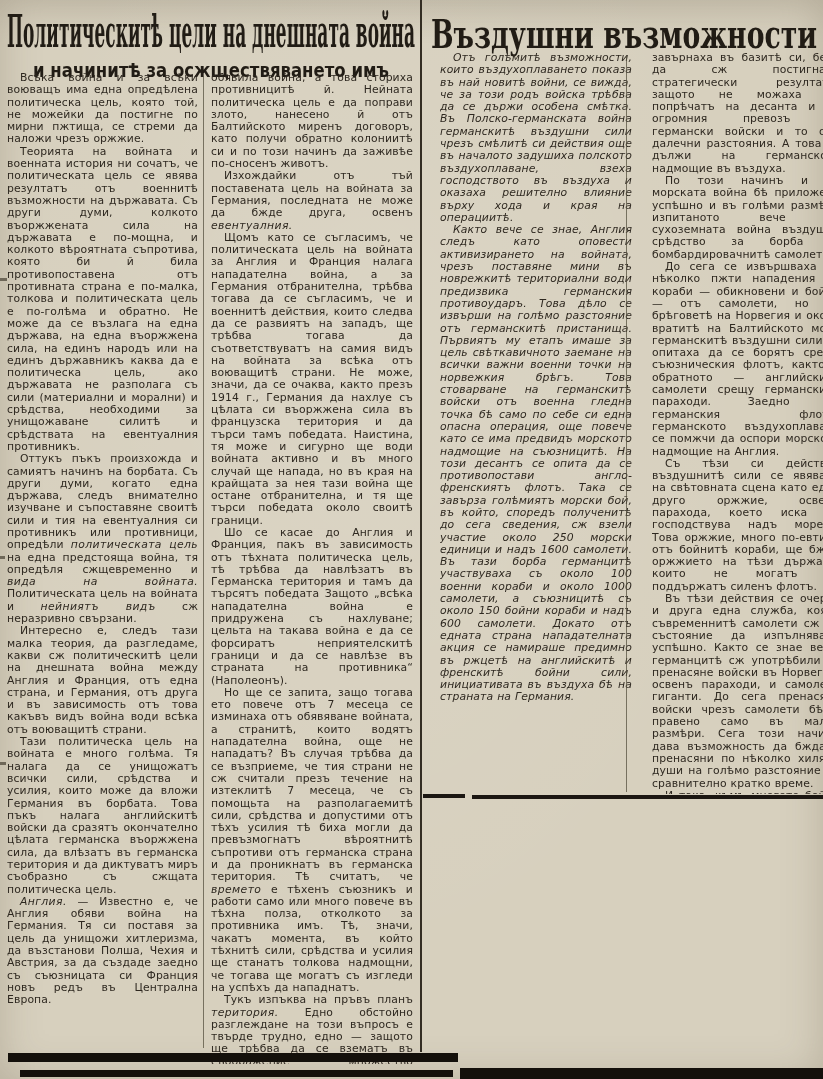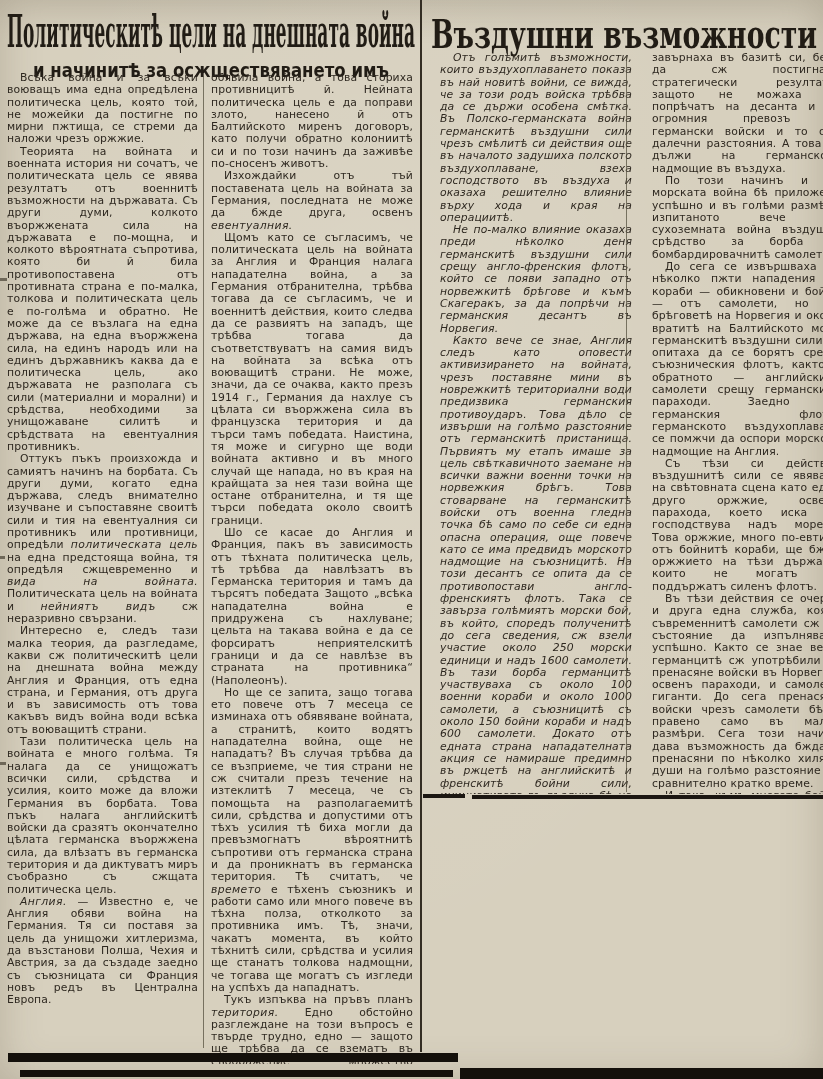--- a/index.html
+++ b/index.html
@@ -77,21 +77,20 @@
     </div>
 
   <div class="abs" style="left:425px;top:11px;width:398px;text-align:center;">
     <svg class="t-ink" width="398" height="46">
       <text x="6" y="37" textLength="386" lengthAdjust="spacingAndGlyphs" style="font-family:'DejaVu Serif',serif;font-weight:bold;font-size:40px;">Въздушни възможности</text>
     </svg>
   </div>
 
   <div class="col" lang="bg" style="left:440px;top:52px;width:192px;height:742px;font-style:italic;">
       <p><span>Отъ голѣмитѣ възможности, които въздухоплаването показа въ най новитѣ войни, се вижда, че за този родъ войска трѣбва да се държи особена смѣтка. Въ Полско-германската война германскитѣ въздушни сили чрезъ смѣлитѣ си действия още въ началото задушиха полското въздухоплаване, взеха господството въ въздуха и оказаха решително влияние върху хода и края на операциитѣ.</span></p>
-      <p><span>Не по-малко влияние оказаха преди нѣколко деня германскитѣ въздушни сили срещу англо-френския флотъ, който се появи западно отъ норвежкитѣ брѣгове и къмъ Скагеракъ, за да попрѣчи на германския десантъ въ Норвегия.</span></p>
       <p><span>Както вече се знае, Англия следъ като оповести активизирането на войната, чрезъ поставяне мини въ новрежкитѣ териториални води предизвика германския противоударъ. Това дѣло се извърши на голѣмо разстояние отъ германскитѣ пристанища. Първиятъ му етапъ имаше за цель свѣткавичното заемане на всички важни военни точки на норвежкия брѣгъ. Това стоварване на германскитѣ войски отъ военна гледна точка бѣ само по себе си една опасна операция, още повече като се има предвидъ морското надмощие на съюзницитѣ. На този десантъ се опита да се противопостави англо-френскиятъ флотъ. Така се завърза голѣмиятъ морски бой, въ който, споредъ полученитѣ до сега сведения, сж взели участие около 250 морски единици и надъ 1600 самолети. Въ тази борба германцитѣ участвуваха съ около 100 военни кораби и около 1000 самолети, а съюзницитѣ съ около 150 бойни кораби и надъ 600 самолети. Докато отъ едната страна нападателната акция се намираше предимно въ ржцетѣ на английскитѣ и френскитѣ бойни сили, инициативата въ въздуха бѣ на страната на Германия.</span></p>
     </div>
 
   <div class="col" lang="bg" style="left:633px;top:52px;width:188px;height:742px;margin-left:19px;">
   <p class="noindent"><span>завърнаха въ базитѣ си, безъ да сж постигнали стратегически резултатъ, защото не можаха да попрѣчатъ на десанта и на огромния превозъ на германски войски и то отъ далечни разстояния. А това се дължи на германското надмощие въ въздуха.</span></p>
       <p><span>По този начинъ и въ морската война бѣ приложено успѣшно и въ голѣми размѣри изпитаното вече въ сухоземната война въздушно срѣдство за борба — бомбардировачнитѣ самолети.</span></p>
       <p><span>До сега се извършваха на нѣколко пжти нападения на кораби — обикновени и бойни — отъ самолети, но по брѣговетѣ на Норвегия и около вратитѣ на Балтийското море германскитѣ въздушни сили се опитаха да се борятъ срещу съюзническия флотъ, както и обратното — английскитѣ самолети срещу германскитѣ параходи. Заедно съ германския флотъ, германското въздухоплаване се помжчи да оспори морското надмощие на Англия.</span></p>
       <p><span>Съ тѣзи си действия въздушнитѣ сили се явяватъ на свѣтовната сцена като едно друго оржжие, освенъ парахода, което иска да господствува надъ морето. Това оржжие, много по-евтино отъ бойнитѣ кораби, ще бжде оржжието на тѣзи държави, които не могатъ да поддържатъ силенъ флотъ.</span></p>
       <p><span>Въ тѣзи действия се очерта и друга една служба, която съвременнитѣ самолети сж въ състояние да изпълняватъ успѣшно. Както се знае вече, германцитѣ сж употрѣбили за пренасяне войски въ Норвегия, освенъ параходи, и самолети гиганти. До сега пренасяне войски чрезъ самолети бѣше правено само въ малки размѣри. Сега този начинъ дава възможность да бждатъ пренасяни по нѣколко хиляди души на голѣмо разстояние въ сравнително кратко време.</span></p>
       <p><span>И така, къмъ многото бойни задачи, които до сега бѣха успѣшно разрешавани отъ въздушнитѣ сили, могатъ да се прибавятъ още: борба съ разнитѣ видове кораби, охрана и подкрепа на морскитѣ десанти и пренасяне войски по въздуха.</span></p>

